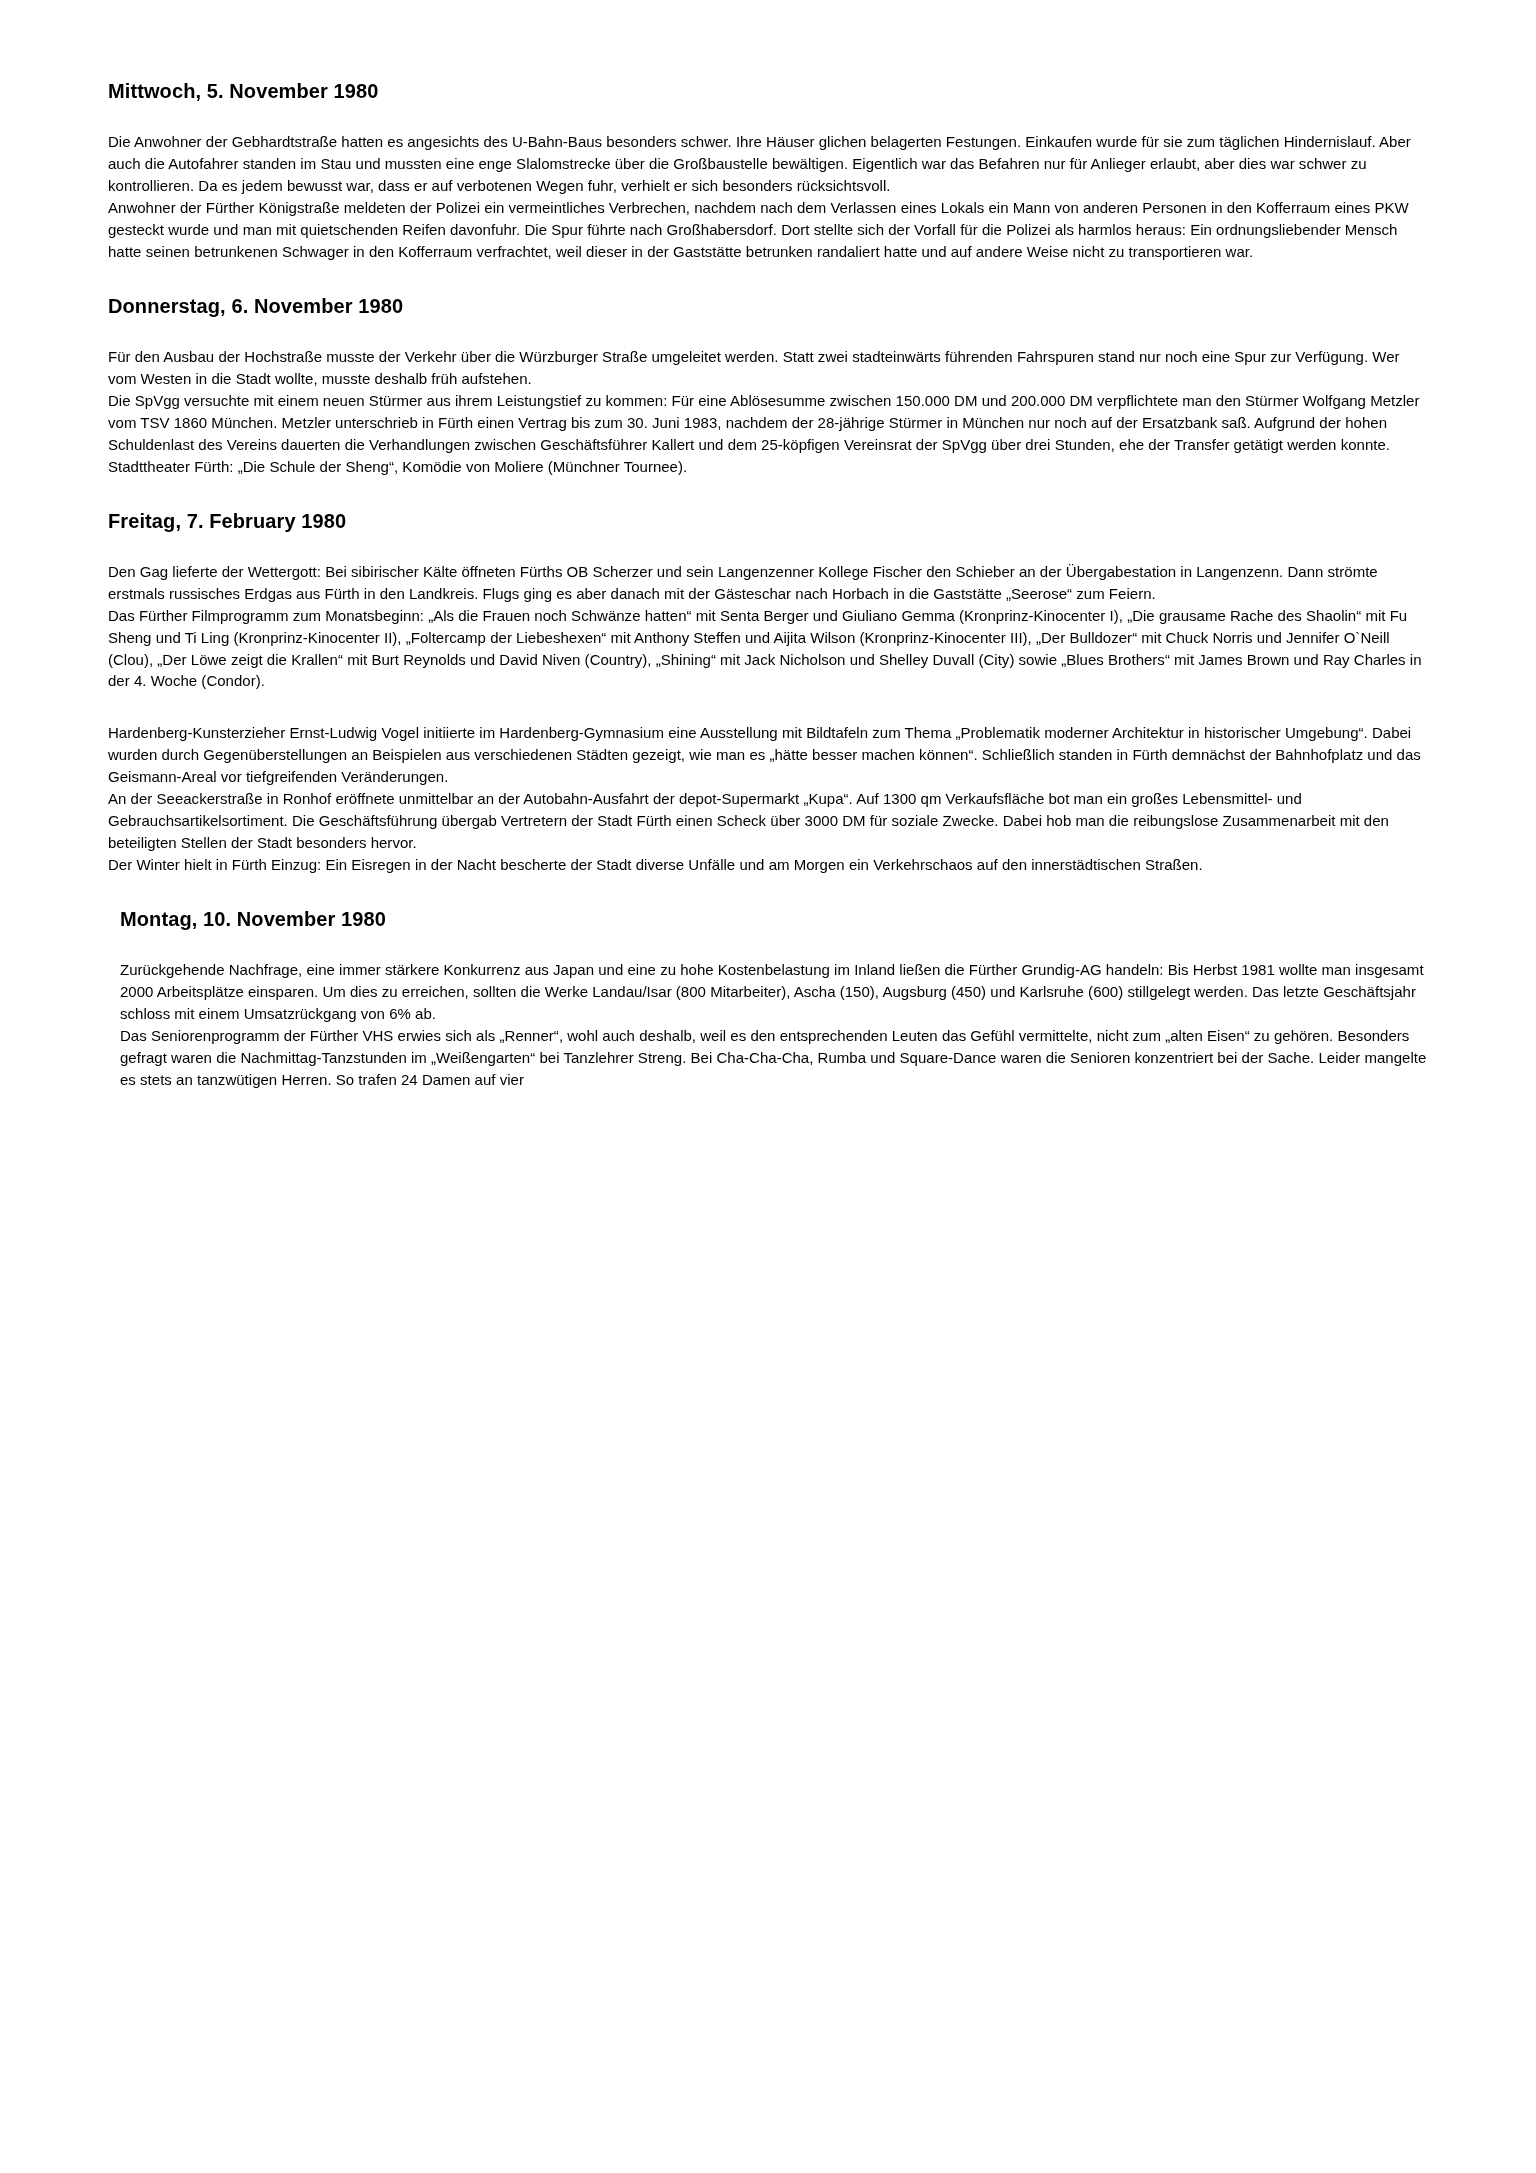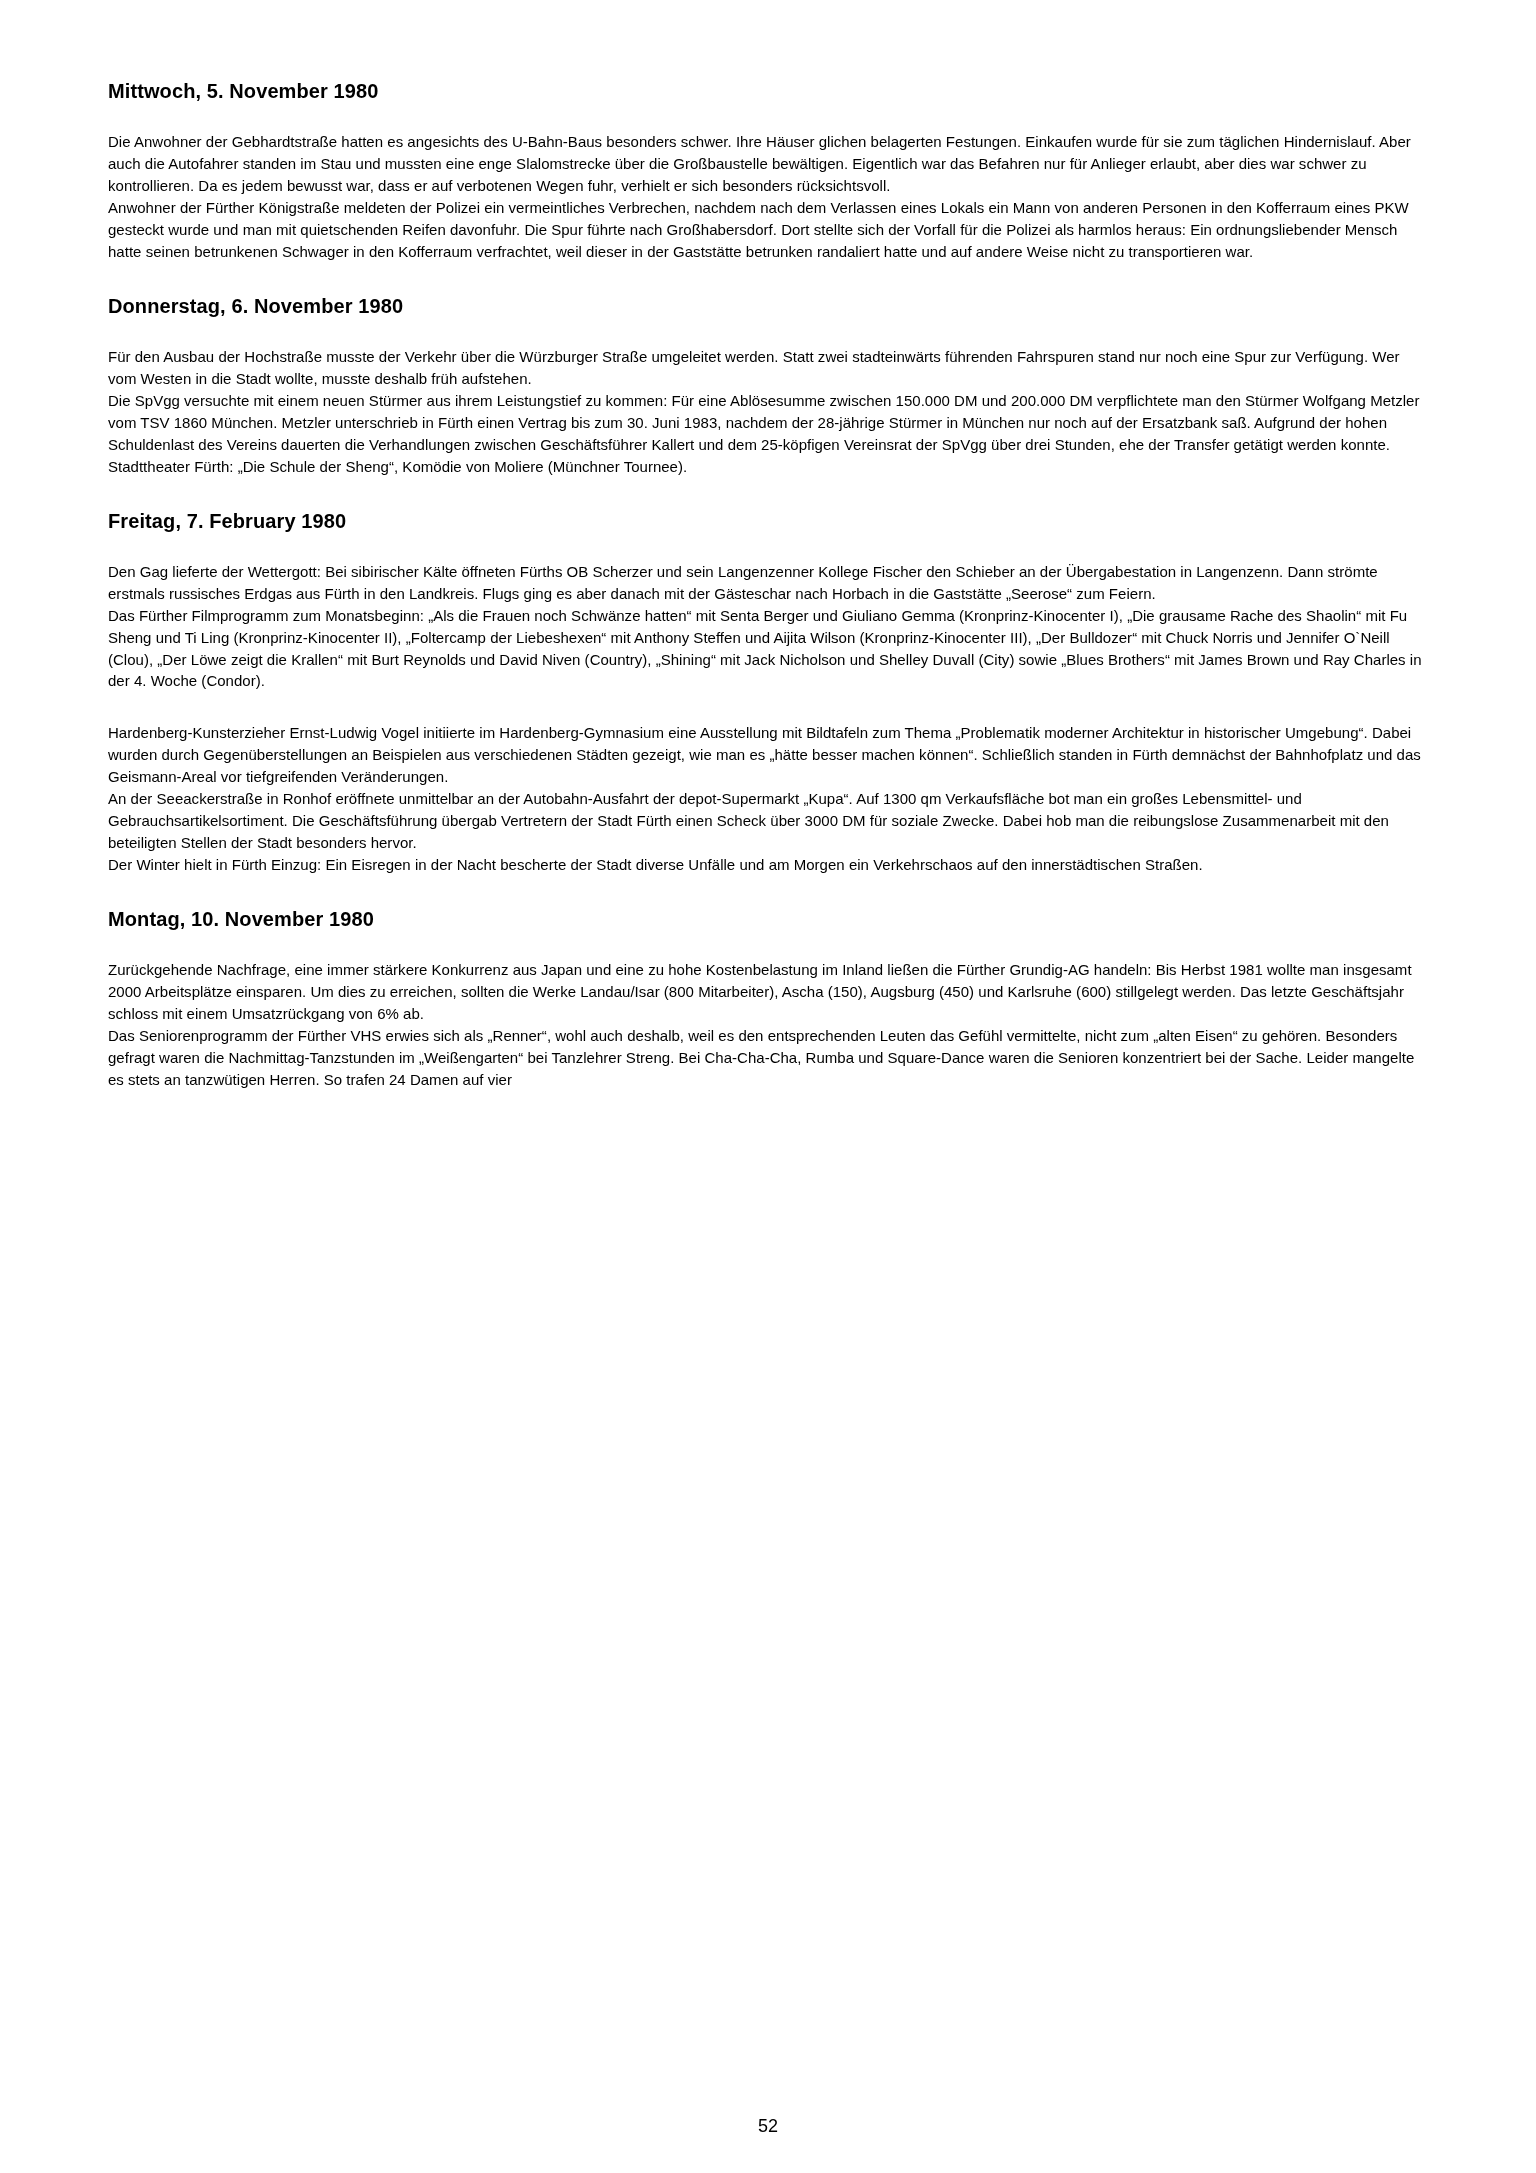--- a/index.html
+++ b/index.html
@@ -28,20 +28,21 @@
     font-weight: bold;
     line-height: 1.35;
     margin: 0 0 26px 0;
     letter-spacing: 0.1px;
   }
   .section {
     margin-bottom: 30px;
   }
   .section:last-of-type {
     margin-bottom: 0;
+    margin-left: 12px;
   }
   .para {
     font-size: 15px;
     line-height: 1.465;
     margin: 0;
     text-align: left;
     letter-spacing: 0.02px;
   }
   .page-number {
     position: absolute;
@@ -84,14 +85,13 @@
       <p class="para">Der Winter hielt in Fürth Einzug: Ein Eisregen in der Nacht bescherte der Stadt diverse Unfälle und am Morgen ein Verkehrschaos auf den innerstädtischen Straßen.</p>
     </section>
 
     <section class="section">
       <h2 class="day-heading">Montag, 10. November 1980</h2>
       <p class="para">Zurückgehende Nachfrage, eine immer stärkere Konkurrenz aus Japan und eine zu hohe Kostenbelastung im Inland ließen die Fürther Grundig-AG handeln: Bis Herbst 1981 wollte man insgesamt 2000 Arbeitsplätze einsparen. Um dies zu erreichen, sollten die Werke Landau/Isar (800 Mitarbeiter), Ascha (150), Augsburg (450) und Karlsruhe (600) stillgelegt werden. Das letzte Geschäftsjahr schloss mit einem Umsatzrückgang von 6% ab.</p>
       <p class="para">Das Seniorenprogramm der Fürther VHS erwies sich als „Renner“, wohl auch deshalb, weil es den entsprechenden Leuten das Gefühl vermittelte, nicht zum „alten Eisen“ zu gehören. Besonders gefragt waren die Nachmittag-Tanzstunden im „Weißengarten“ bei Tanzlehrer Streng. Bei Cha-Cha-Cha, Rumba und Square-Dance waren die Senioren konzentriert bei der Sache. Leider mangelte es stets an tanzwütigen Herren. So trafen 24 Damen auf vier</p>
     </section>
 
   </div>
-  <div class="page-number">52</div>
 </div>
 
 </body></html>

